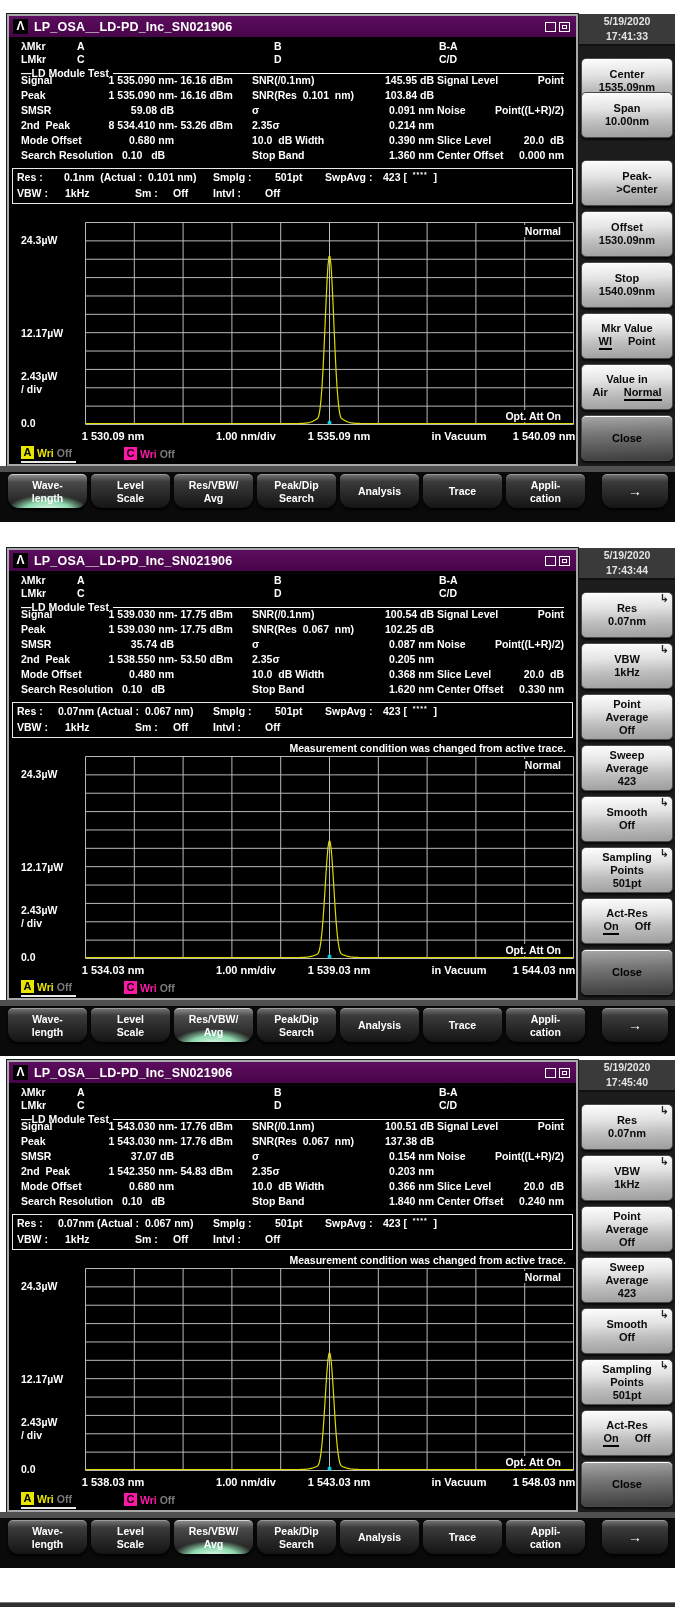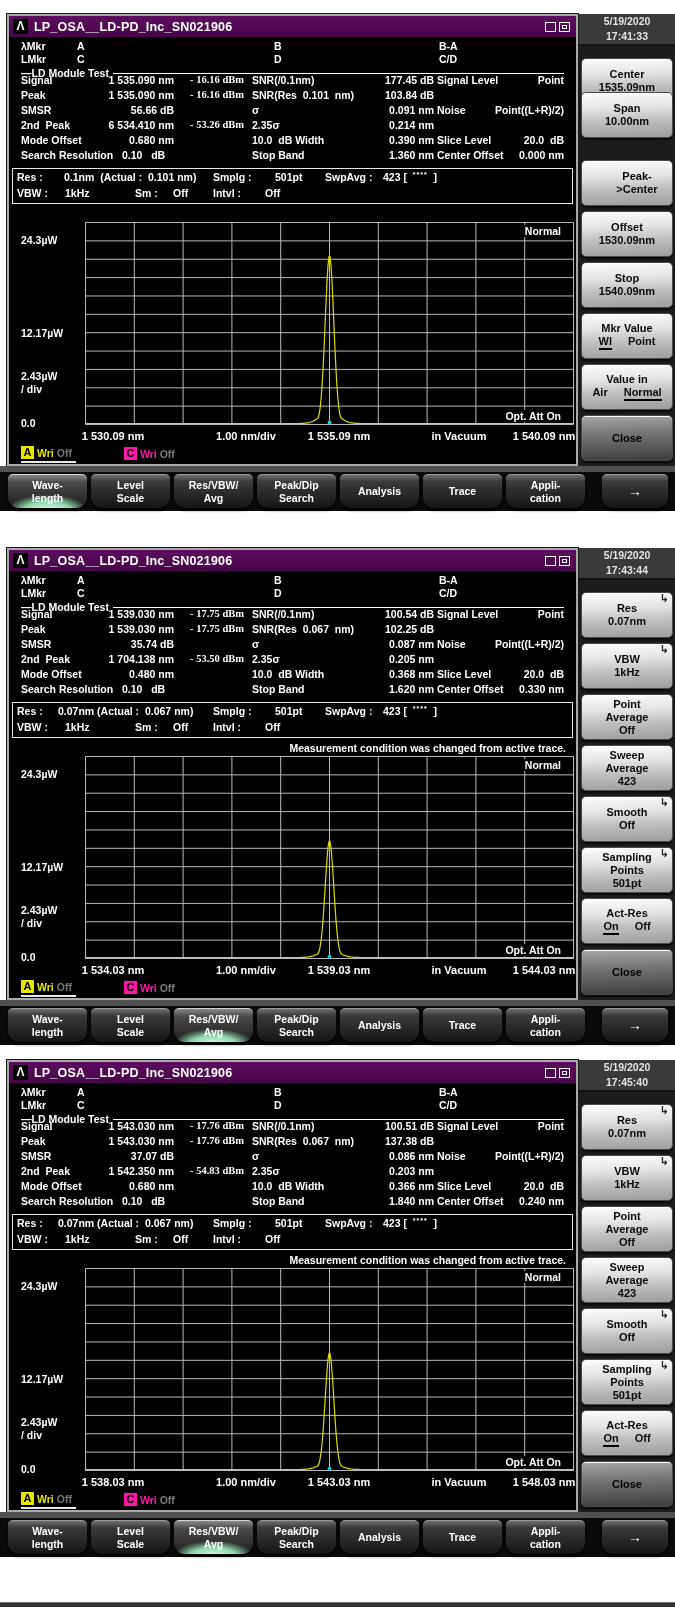--- a/index.html
+++ b/index.html
@@ -19,21 +19,21 @@
   .mrow{position:absolute;left:12px;right:10px;height:13px;}
   .mrow span{position:absolute;top:0;white-space:pre;}
   .divider{position:absolute;left:12px;right:12px;top:51px;display:flex;align-items:center;gap:4px;}
   .divider .dline{flex:1;border-top:1px solid #fff;height:0;}
   .meas{position:absolute;left:12px;right:10px;top:58px;}
   .mr{position:relative;height:15px;display:flex;}
   .mr span{white-space:pre;}
   .ml{width:83px;flex:0 0 auto;}
   .ml.wide{width:223px;}
   .vnm{width:70px;text-align:right;flex:0 0 auto;}
-  .vdbm{width:70px;text-align:right;flex:0 0 auto;font-family:Liberation Serif, serif;}
+  .vdbm{width:70px;flex:0 0 auto;}
   .midg{position:absolute;left:231px;width:182px;display:flex;justify-content:space-between;}
   .rightg{position:absolute;left:416px;right:2px;display:flex;justify-content:space-between;}
   .resbox{position:absolute;left:3px;right:3px;top:152px;height:34px;border:1px solid #e8e8e8;background:#000;}
   .sline{position:absolute;left:0;right:0;height:13px;}
   .sline span{position:absolute;top:0;white-space:pre;}
   .sline .sw span{position:static;}
   .sup{font-size:7px;vertical-align:4px;letter-spacing:1px;}
   .msg{position:absolute;right:10px;top:192px;font-size:10.5px;}
   .chart{position:absolute;left:76px;top:206px;width:489px;height:204px;}
   .chart svg{position:absolute;left:0;top:0;}
@@ -54,21 +54,21 @@
   .skey{position:absolute;left:2px;width:92px;height:46px;border-radius:5px;border:1px solid #4a4a4a;
         background:linear-gradient(178deg,#fdfdfd 0%,#e3e3e3 35%,#c0c0c0 62%,#9d9d9d 100%);
         box-shadow:0 2px 2px rgba(0,0,0,.7),inset 0 1px 0 #fff;color:#0a0a0a;font-weight:bold;
         font-size:11px;line-height:13px;display:flex;flex-direction:column;align-items:center;
         justify-content:center;text-align:center;box-sizing:border-box;}
   .skey.dark{background:linear-gradient(178deg,#a8a8a8 0%,#787878 38%,#3d3d3d 100%);color:#000;}
   .skey .sub{position:absolute;top:-1px;right:3px;font-size:11px;color:#222;line-height:12px;}
   .pair{display:flex;gap:16px;justify-content:center;}
   .opt.sel{border-bottom:2px solid #000;}
   .band{position:absolute;left:0;top:452px;width:675px;height:6px;background:#505050;}
-  .tabbar{position:absolute;left:0;top:458px;width:675px;height:39px;background:#0a0a0a;}
+  .tabbar{position:absolute;left:0;top:458px;width:675px;height:50px;background:#0a0a0a;}
   .tab{position:absolute;top:2px;width:79px;height:34px;border-radius:5px 5px 11px 11px;
        background:linear-gradient(#6f6f6f 0%,#3b3b3b 20%,#141414 100%);border-top:1px solid #9a9a9a;
        color:#fff;font-weight:bold;font-size:10.5px;line-height:13px;display:flex;flex-direction:column;
        align-items:center;justify-content:center;text-align:center;box-shadow:0 2px 3px #000;box-sizing:border-box;}
   .tab.active{background:radial-gradient(ellipse 70% 65% at 50% 108%,#ecfff4 0%,#8ed9ae 42%,rgba(60,100,80,0) 74%),
               linear-gradient(#8a8a8a 0%,#4a4a4a 22%,#1c1c1c 100%);border-top:1px solid #d2d2d2;}
   .tab.arrow{font-size:14px;}
   .sliver{position:absolute;left:0;top:1602px;width:675px;height:5px;background:#303030;border-top:1px solid #7a7a7a;}
 </style>
 </head>
@@ -100,40 +100,40 @@
         </div>
         <div class="divider">
           <span>—LD Module Test</span>
           <span class="dline"></span>
         </div>
         <div class="meas">
           <div class="mr">
             <span class="ml">Signal</span>
             <span class="vnm">1 535.090 nm</span>
             <span class="vdbm">- 16.16 dBm</span>
-            <span class="midg"><span>SNR(/0.1nm)</span><span>177.45 dB</span></span>
+            <span class="midg"><span>SNR(/0.1nm)</span><span>145.95 dB</span></span>
             <span class="rightg"><span>Signal Level</span><span>Point</span></span>
           </div>
           <div class="mr">
             <span class="ml">Peak</span>
             <span class="vnm">1 535.090 nm</span>
             <span class="vdbm">- 16.16 dBm</span>
             <span class="midg"><span>SNR(Res  0.101  nm)</span><span>103.84 dB</span></span>
             <span class="rightg"><span></span><span></span></span>
           </div>
           <div class="mr">
             <span class="ml">SMSR</span>
-            <span class="vnm">56.66 dB</span>
+            <span class="vnm">59.08 dB</span>
             <span class="vdbm"></span>
             <span class="midg"><span>σ</span><span>0.091 nm</span></span>
             <span class="rightg"><span>Noise</span><span>Point((L+R)/2)</span></span>
           </div>
           <div class="mr">
             <span class="ml">2nd  Peak</span>
-            <span class="vnm">6 534.410 nm</span>
+            <span class="vnm">8 534.410 nm</span>
             <span class="vdbm">- 53.26 dBm</span>
             <span class="midg"><span>2.35σ</span><span>0.214 nm</span></span>
             <span class="rightg"><span></span><span></span></span>
           </div>
           <div class="mr">
             <span class="ml">Mode Offset</span>
             <span class="vnm">0.680 nm</span>
             <span class="vdbm"></span>
             <span class="midg"><span>10.0  dB Width</span><span>0.390 nm</span></span>
             <span class="rightg"><span>Slice Level</span><span>20.0  dB</span></span>
@@ -338,21 +338,21 @@
           </div>
           <div class="mr">
             <span class="ml">SMSR</span>
             <span class="vnm">35.74 dB</span>
             <span class="vdbm"></span>
             <span class="midg"><span>σ</span><span>0.087 nm</span></span>
             <span class="rightg"><span>Noise</span><span>Point((L+R)/2)</span></span>
           </div>
           <div class="mr">
             <span class="ml">2nd  Peak</span>
-            <span class="vnm">1 704.138 nm</span>
+            <span class="vnm">1 538.550 nm</span>
             <span class="vdbm">- 53.50 dBm</span>
             <span class="midg"><span>2.35σ</span><span>0.205 nm</span></span>
             <span class="rightg"><span></span><span></span></span>
           </div>
           <div class="mr">
             <span class="ml">Mode Offset</span>
             <span class="vnm">0.480 nm</span>
             <span class="vdbm"></span>
             <span class="midg"><span>10.0  dB Width</span><span>0.368 nm</span></span>
             <span class="rightg"><span>Slice Level</span><span>20.0  dB</span></span>
@@ -558,21 +558,21 @@
             <span class="ml">Peak</span>
             <span class="vnm">1 543.030 nm</span>
             <span class="vdbm">- 17.76 dBm</span>
             <span class="midg"><span>SNR(Res  0.067  nm)</span><span>137.38 dB</span></span>
             <span class="rightg"><span></span><span></span></span>
           </div>
           <div class="mr">
             <span class="ml">SMSR</span>
             <span class="vnm">37.07 dB</span>
             <span class="vdbm"></span>
-            <span class="midg"><span>σ</span><span>0.086 nm</span></span>
+            <span class="midg"><span>σ</span><span>0.154 nm</span></span>
             <span class="rightg"><span>Noise</span><span>Point((L+R)/2)</span></span>
           </div>
           <div class="mr">
             <span class="ml">2nd  Peak</span>
             <span class="vnm">1 542.350 nm</span>
             <span class="vdbm">- 54.83 dBm</span>
             <span class="midg"><span>2.35σ</span><span>0.203 nm</span></span>
             <span class="rightg"><span></span><span></span></span>
           </div>
           <div class="mr">

